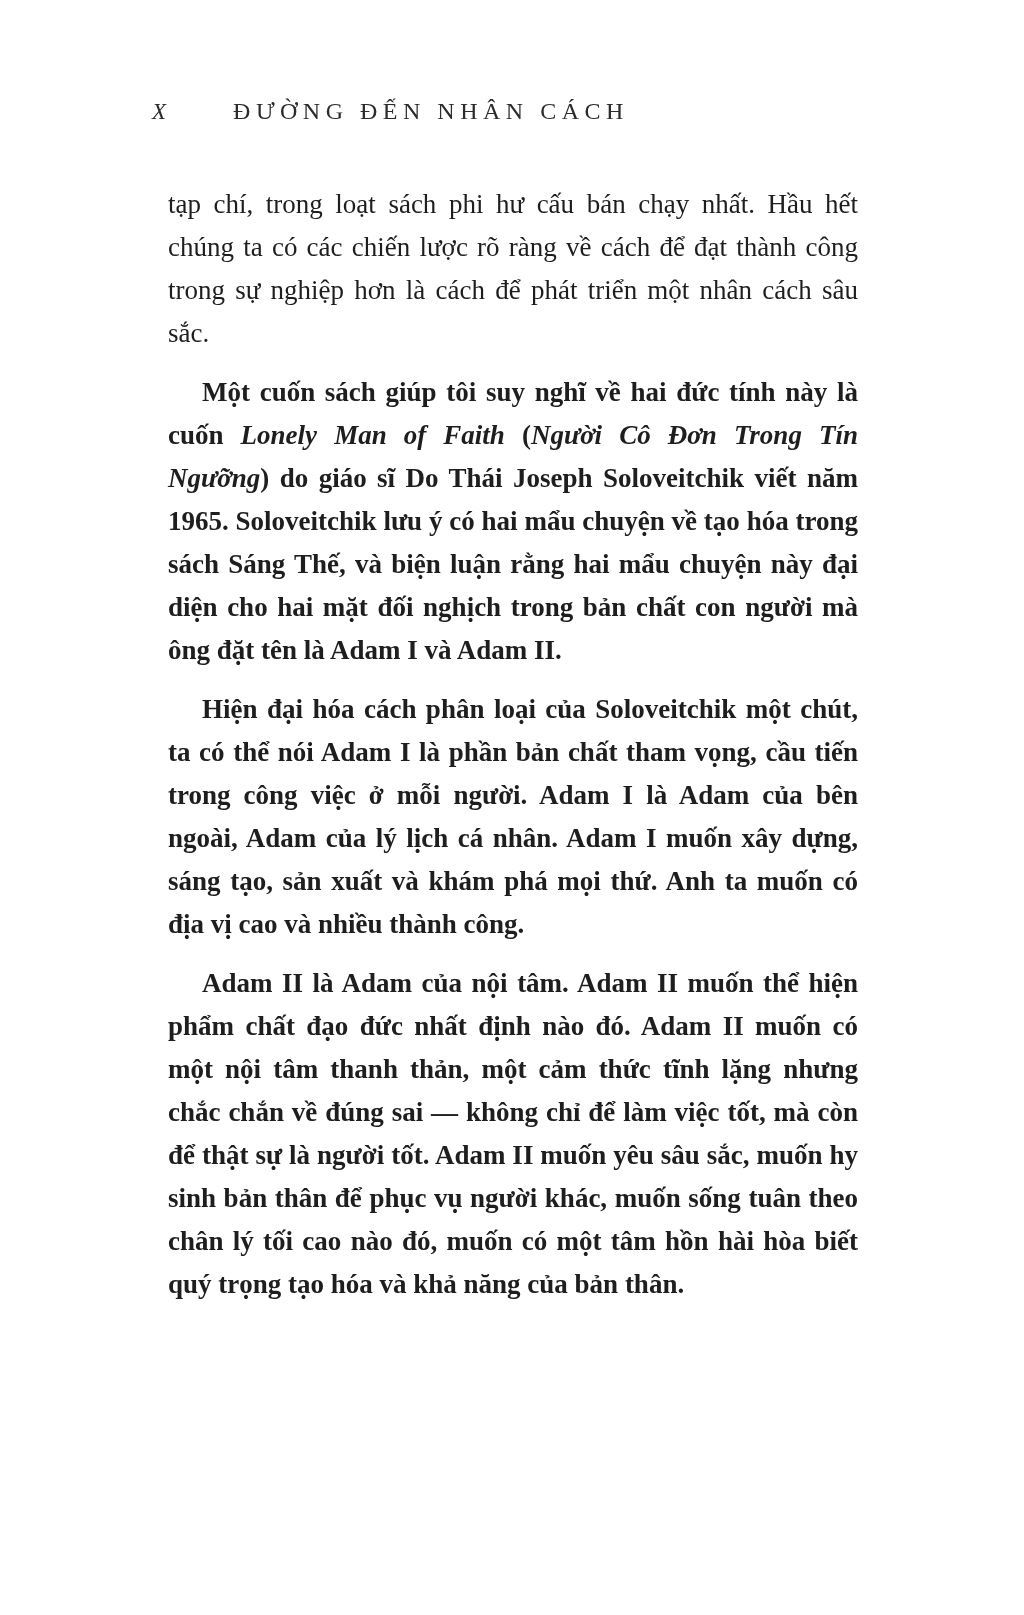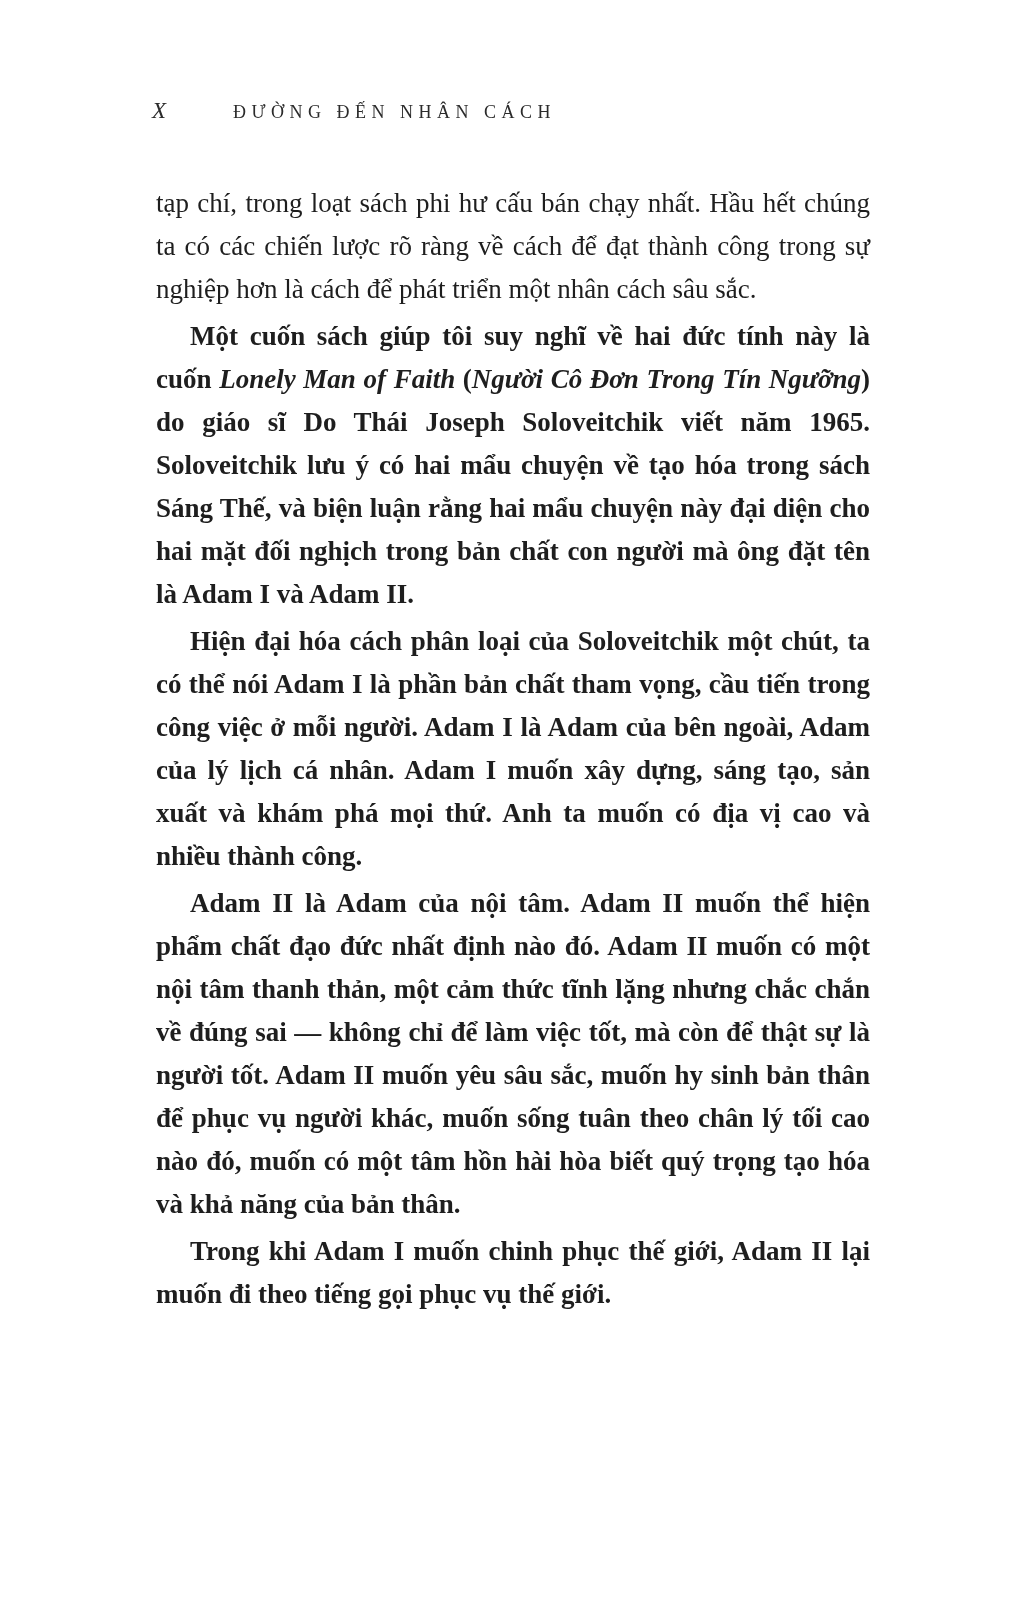--- a/index.html
+++ b/index.html
@@ -28,29 +28,29 @@
     margin-bottom: 58px;
     color: #2b2b2b;
   }
   .page-number {
     font-size: 23px;
     font-style: italic;
     margin-right: 66px;
     letter-spacing: 1px;
   }
   .running-title {
-    font-size: 18px;
+    font-size: 24px;
     letter-spacing: 5.5px;
     font-variant: normal;
   }
   .body-text {
     width: 722px;
   }
   .body-text p {
-    margin: 4px;
+    margin: 16px;
     font-size: 27px;
     line-height: 43px;
     text-align: justify;
     text-justify: inter-word;
     color: #1e1e1e;
   }
   .body-text p.indent {
     text-indent: 34px;
     font-weight: bold;
   }
@@ -65,15 +65,14 @@
   <header class="page-header">
     <span class="page-number">X</span>
     <span class="running-title">ĐƯỜNG ĐẾN NHÂN CÁCH</span>
   </header>
 
   <main class="body-text">
       <p class=""><span>tạp chí, trong loạt sách phi hư cấu bán chạy nhất. Hầu hết chúng ta có các chiến lược rõ ràng về cách để đạt thành công trong sự nghiệp hơn là cách để phát triển một nhân cách sâu sắc.</span></p>
       <p class="indent"><span>Một cuốn sách giúp tôi suy nghĩ về hai đức tính này là cuốn </span><span class="italic">Lonely Man of Faith</span><span> (</span><span class="italic">Người Cô Đơn Trong Tín Ngưỡng</span><span>) do giáo sĩ Do Thái Joseph Soloveitchik viết năm 1965. Soloveitchik lưu ý có hai mẩu chuyện về tạo hóa trong sách Sáng Thế, và biện luận rằng hai mẩu chuyện này đại diện cho hai mặt đối nghịch trong bản chất con người mà ông đặt tên là Adam I và Adam II.</span></p>
       <p class="indent"><span>Hiện đại hóa cách phân loại của Soloveitchik một chút, ta có thể nói Adam I là phần bản chất tham vọng, cầu tiến trong công việc ở mỗi người. Adam I là Adam của bên ngoài, Adam của lý lịch cá nhân. Adam I muốn xây dựng, sáng tạo, sản xuất và khám phá mọi thứ. Anh ta muốn có địa vị cao và nhiều thành công.</span></p>
       <p class="indent"><span>Adam II là Adam của nội tâm. Adam II muốn thể hiện phẩm chất đạo đức nhất định nào đó. Adam II muốn có một nội tâm thanh thản, một cảm thức tĩnh lặng nhưng chắc chắn về đúng sai — không chỉ để làm việc tốt, mà còn để thật sự là người tốt. Adam II muốn yêu sâu sắc, muốn hy sinh bản thân để phục vụ người khác, muốn sống tuân theo chân lý tối cao nào đó, muốn có một tâm hồn hài hòa biết quý trọng tạo hóa và khả năng của bản thân.</span></p>
-      <p class="indent"><span>Trong khi Adam I muốn chinh phục thế giới, Adam II lại muốn đi theo tiếng gọi phục vụ thế giới.</span></p>
     </main>
 </div>
 
 </body></html>

